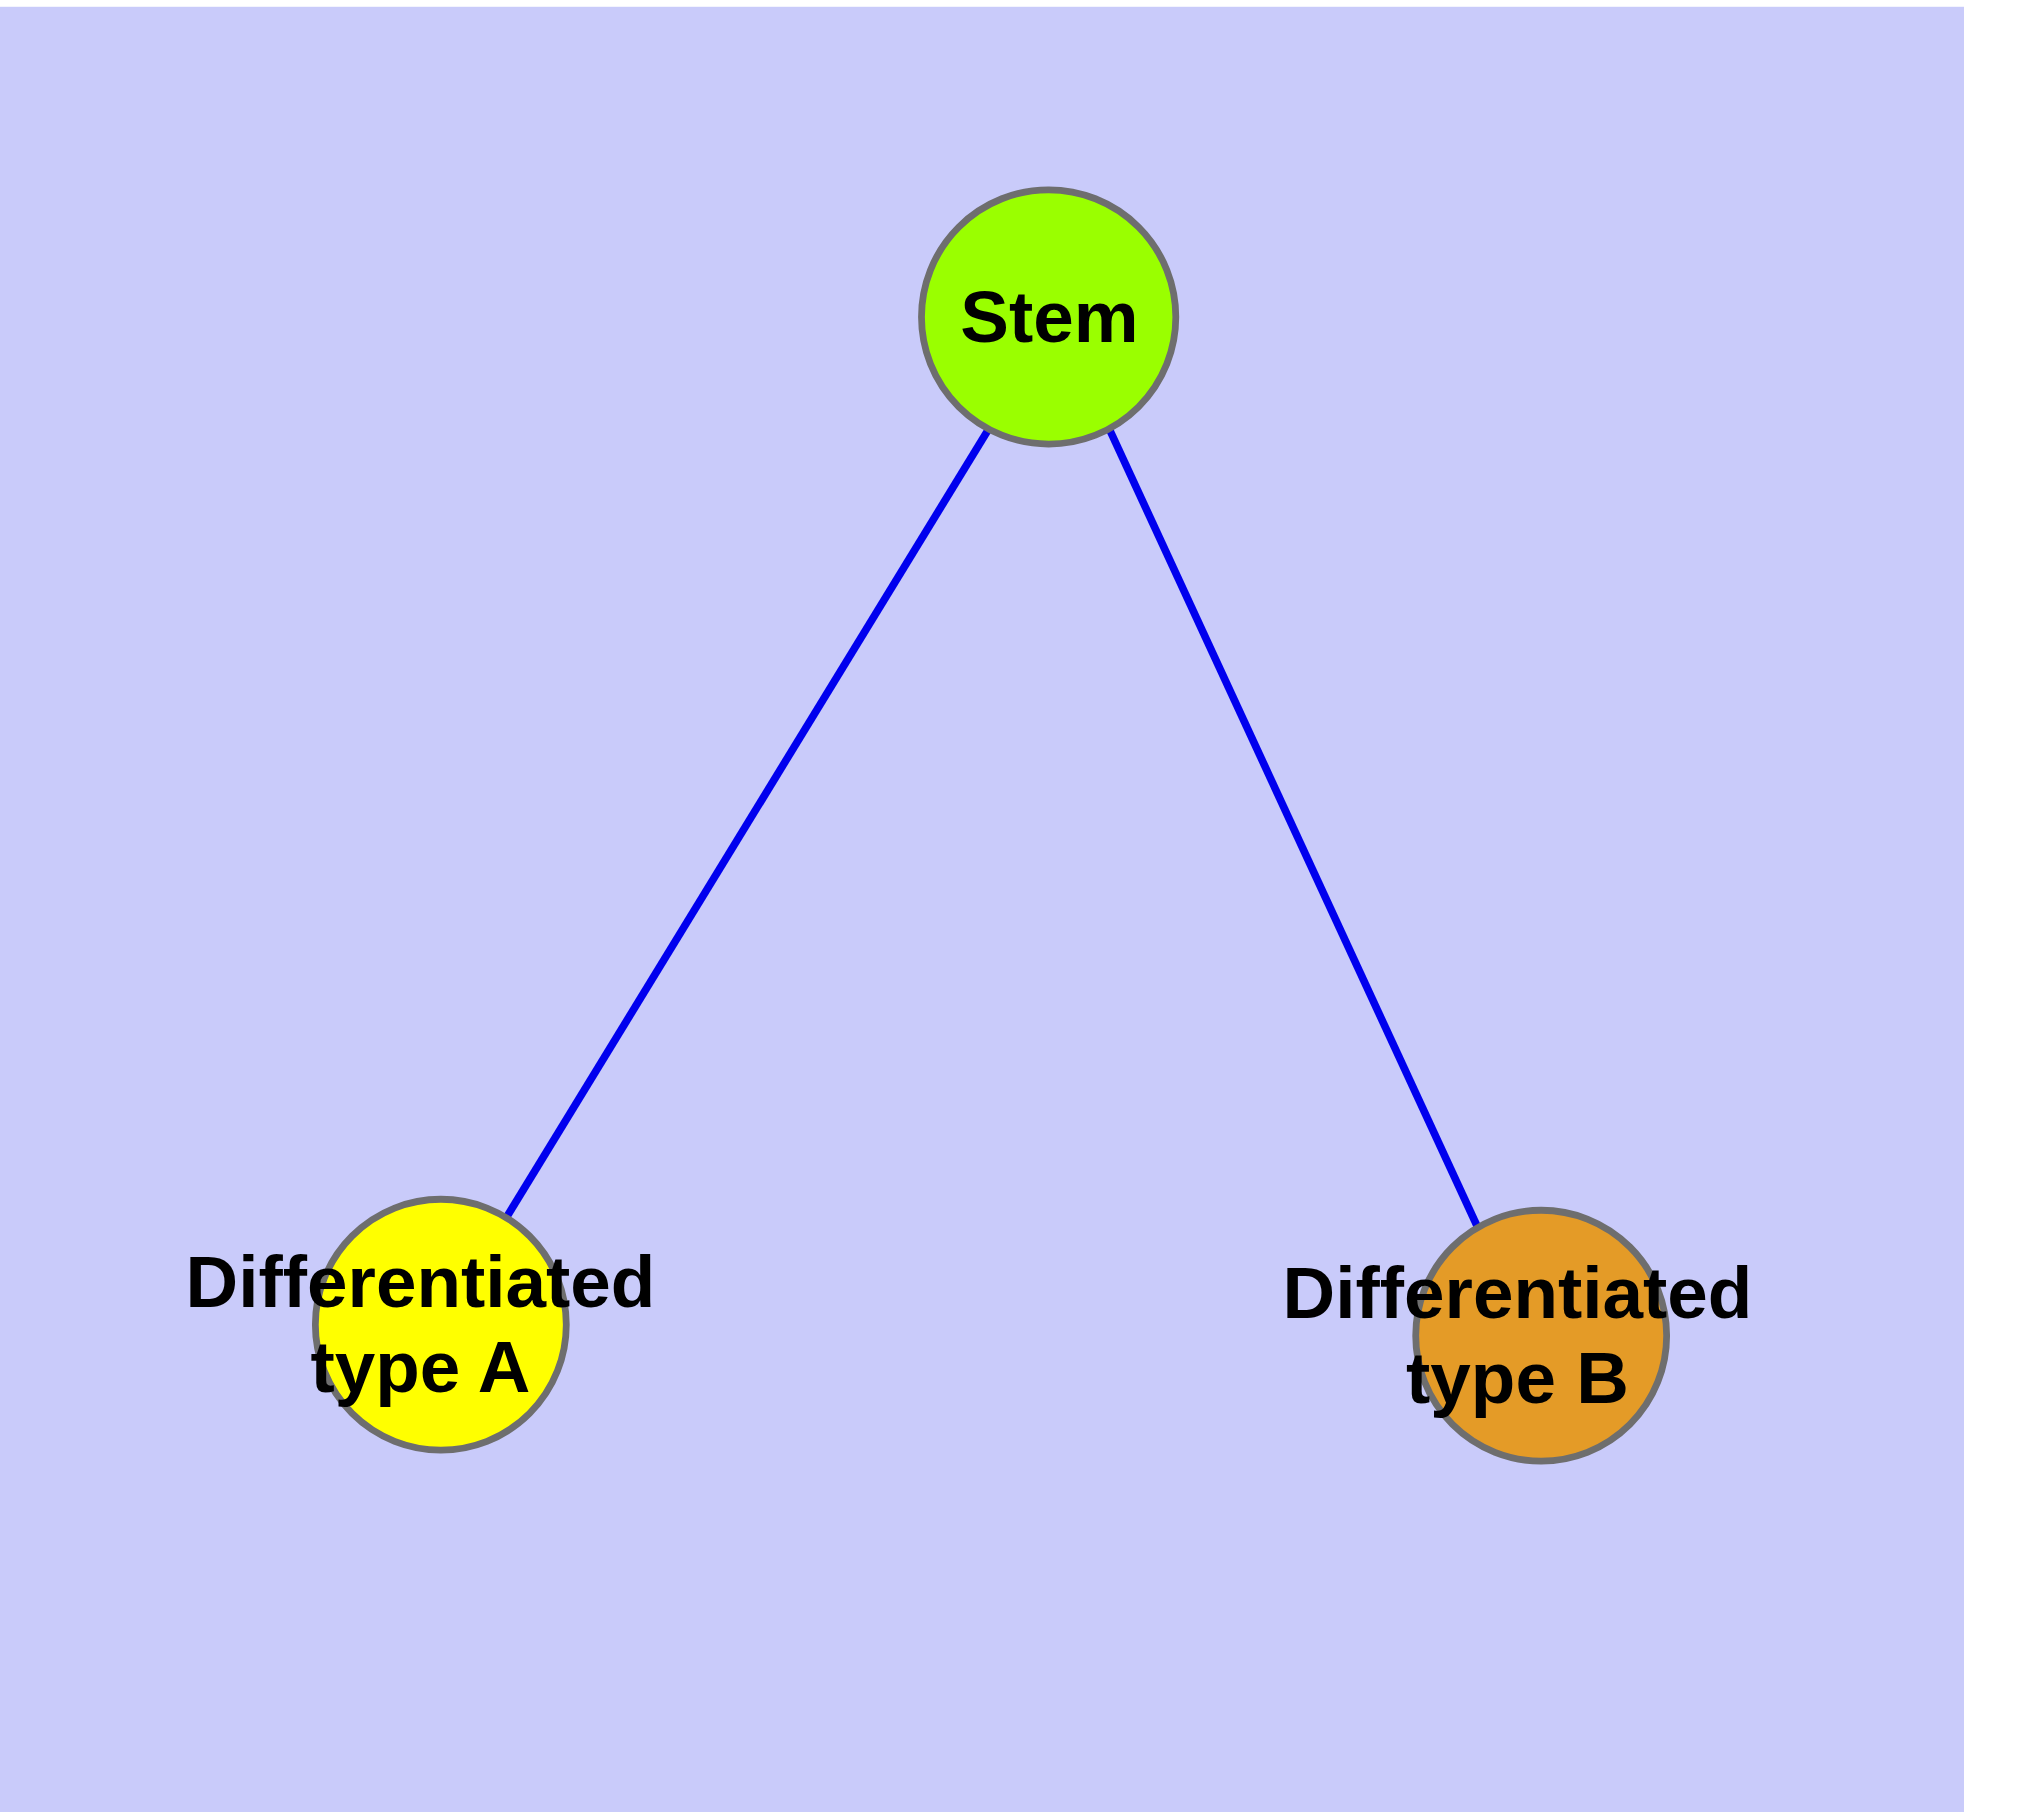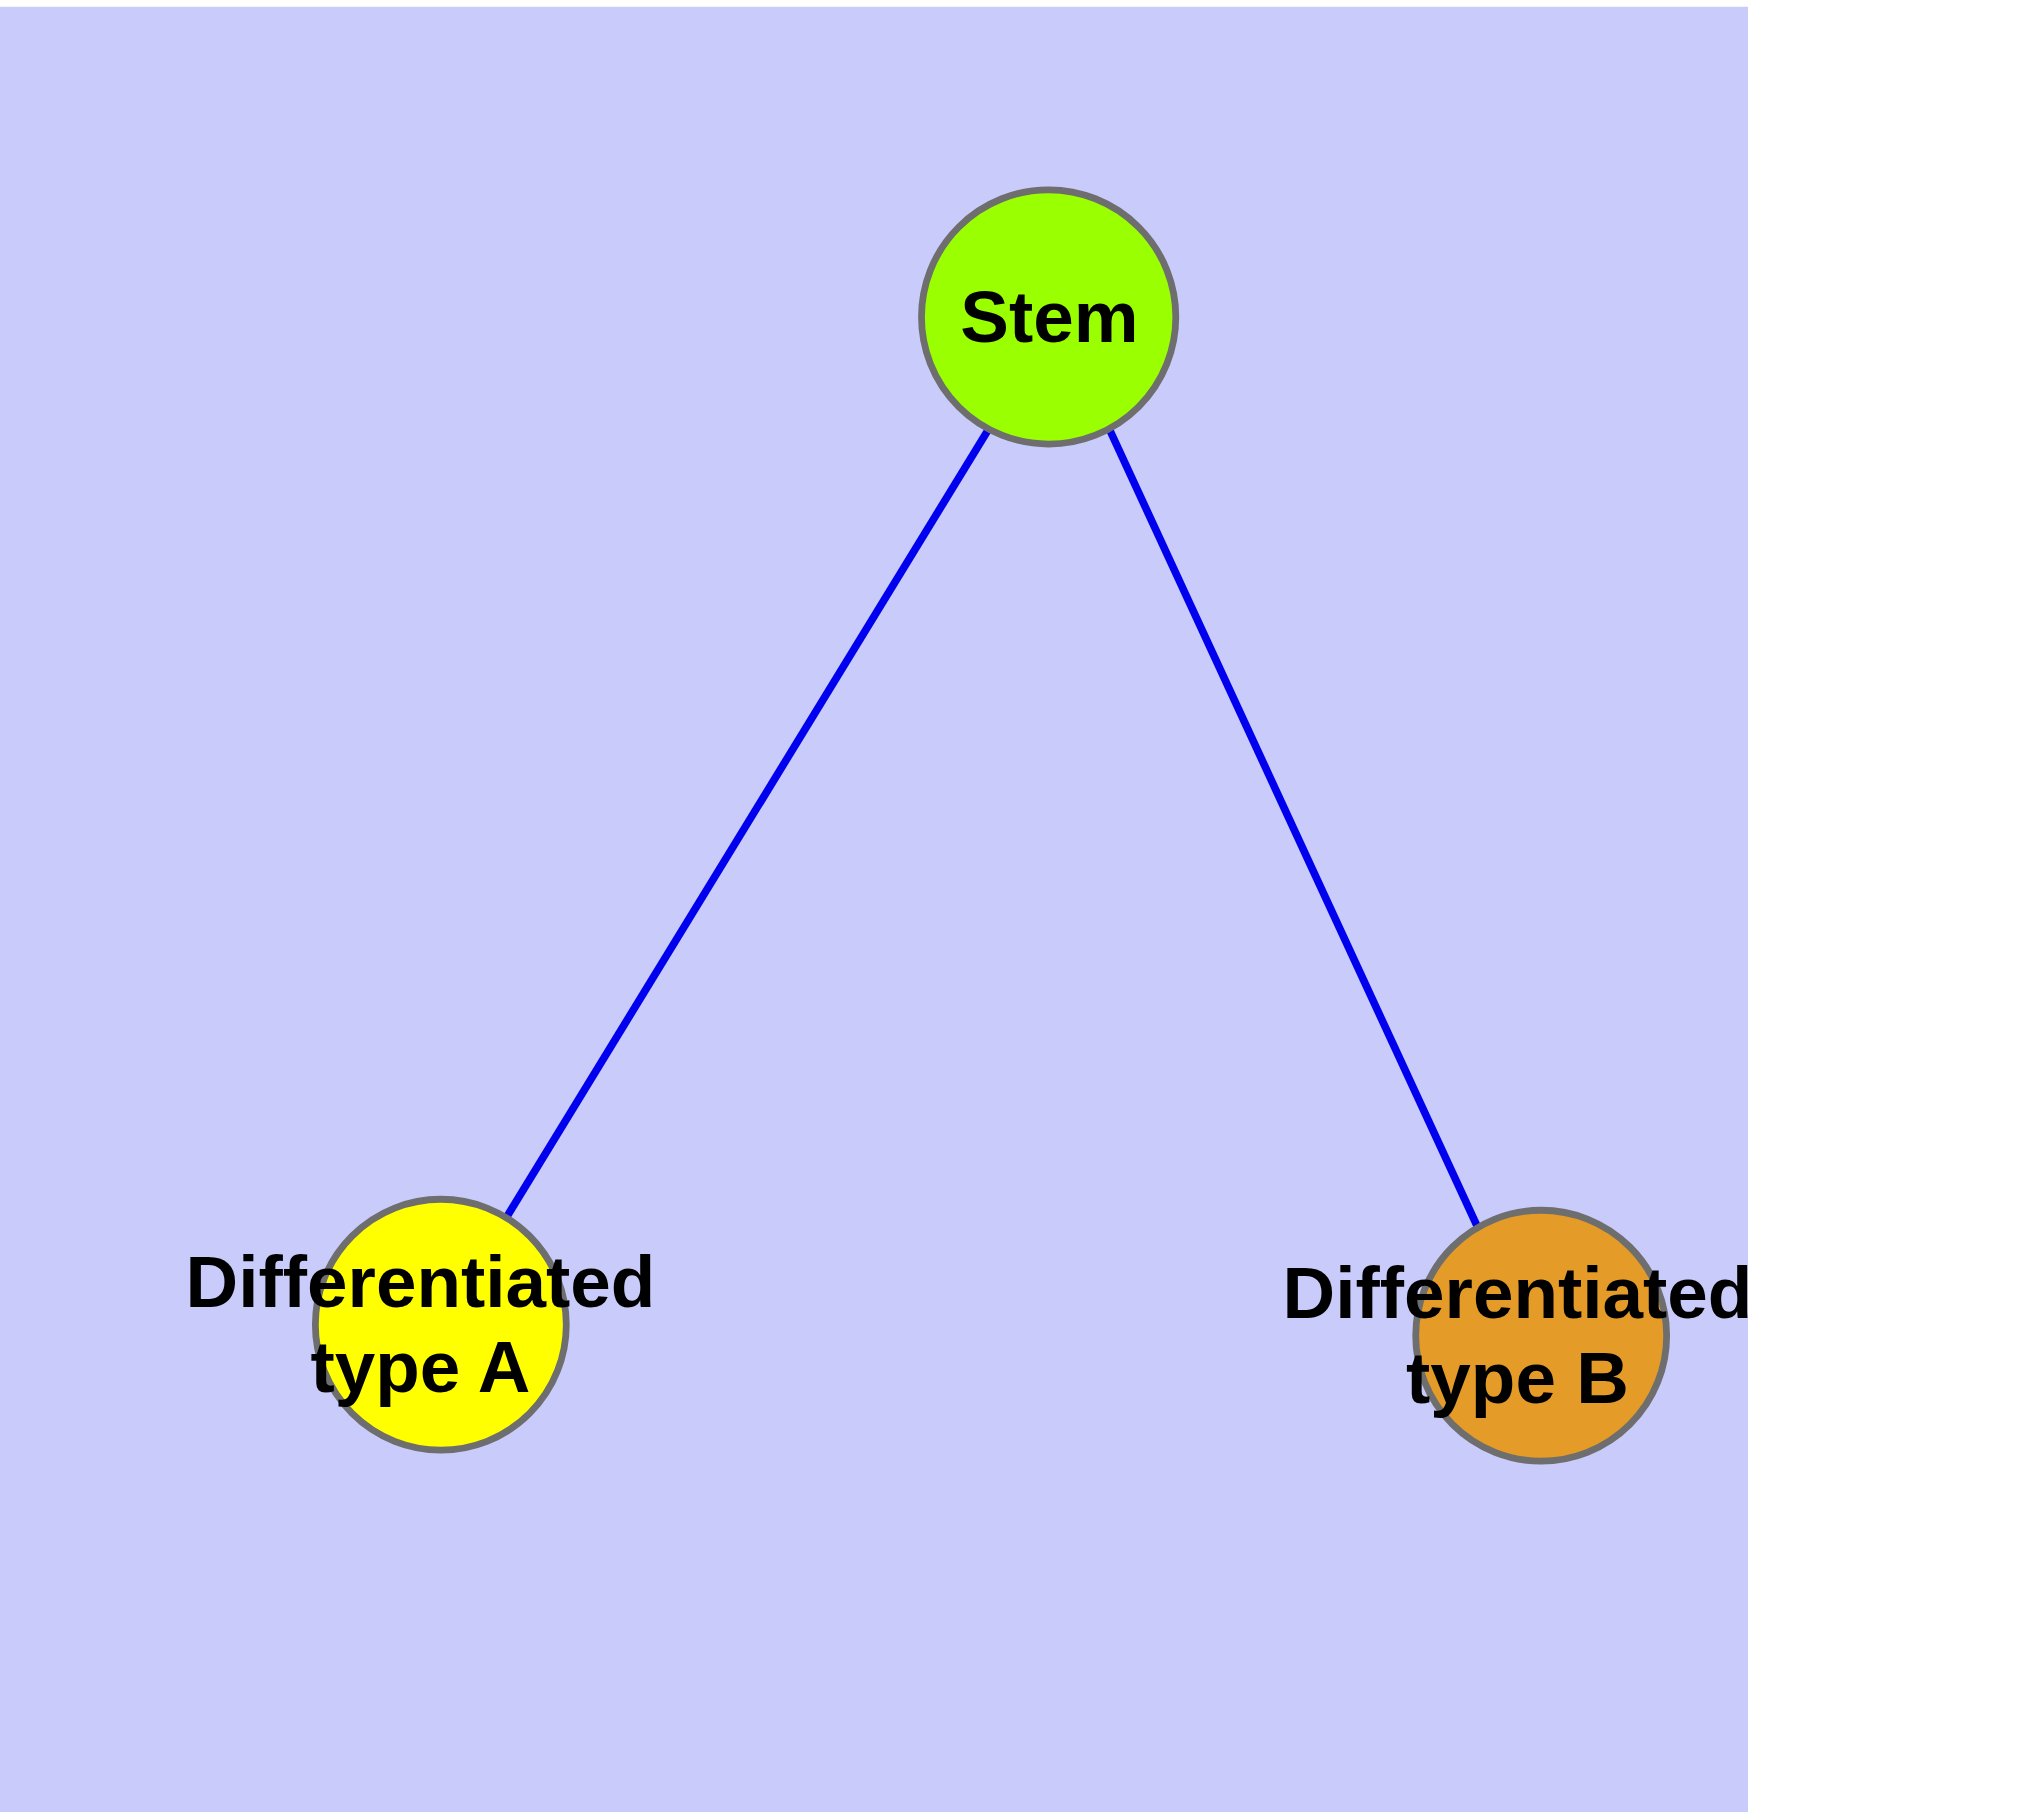--- a/index.html
+++ b/index.html
@@ -3,21 +3,21 @@
 <meta charset="utf-8">
 <title>Cell differentiation graph</title>
 <style>
   html, body {
     margin: 0;
     padding: 0;
     background: #ffffff;
   }
   #canvas {
     position: relative;
-    width: 1748px;
+    width: 1964px;
     height: 1812px;
     background: #ffffff;
     overflow: hidden;
   }
   #graph-svg {
     position: absolute;
     left: 0;
     top: 0;
     width: 2021px;
     height: 1812px;

